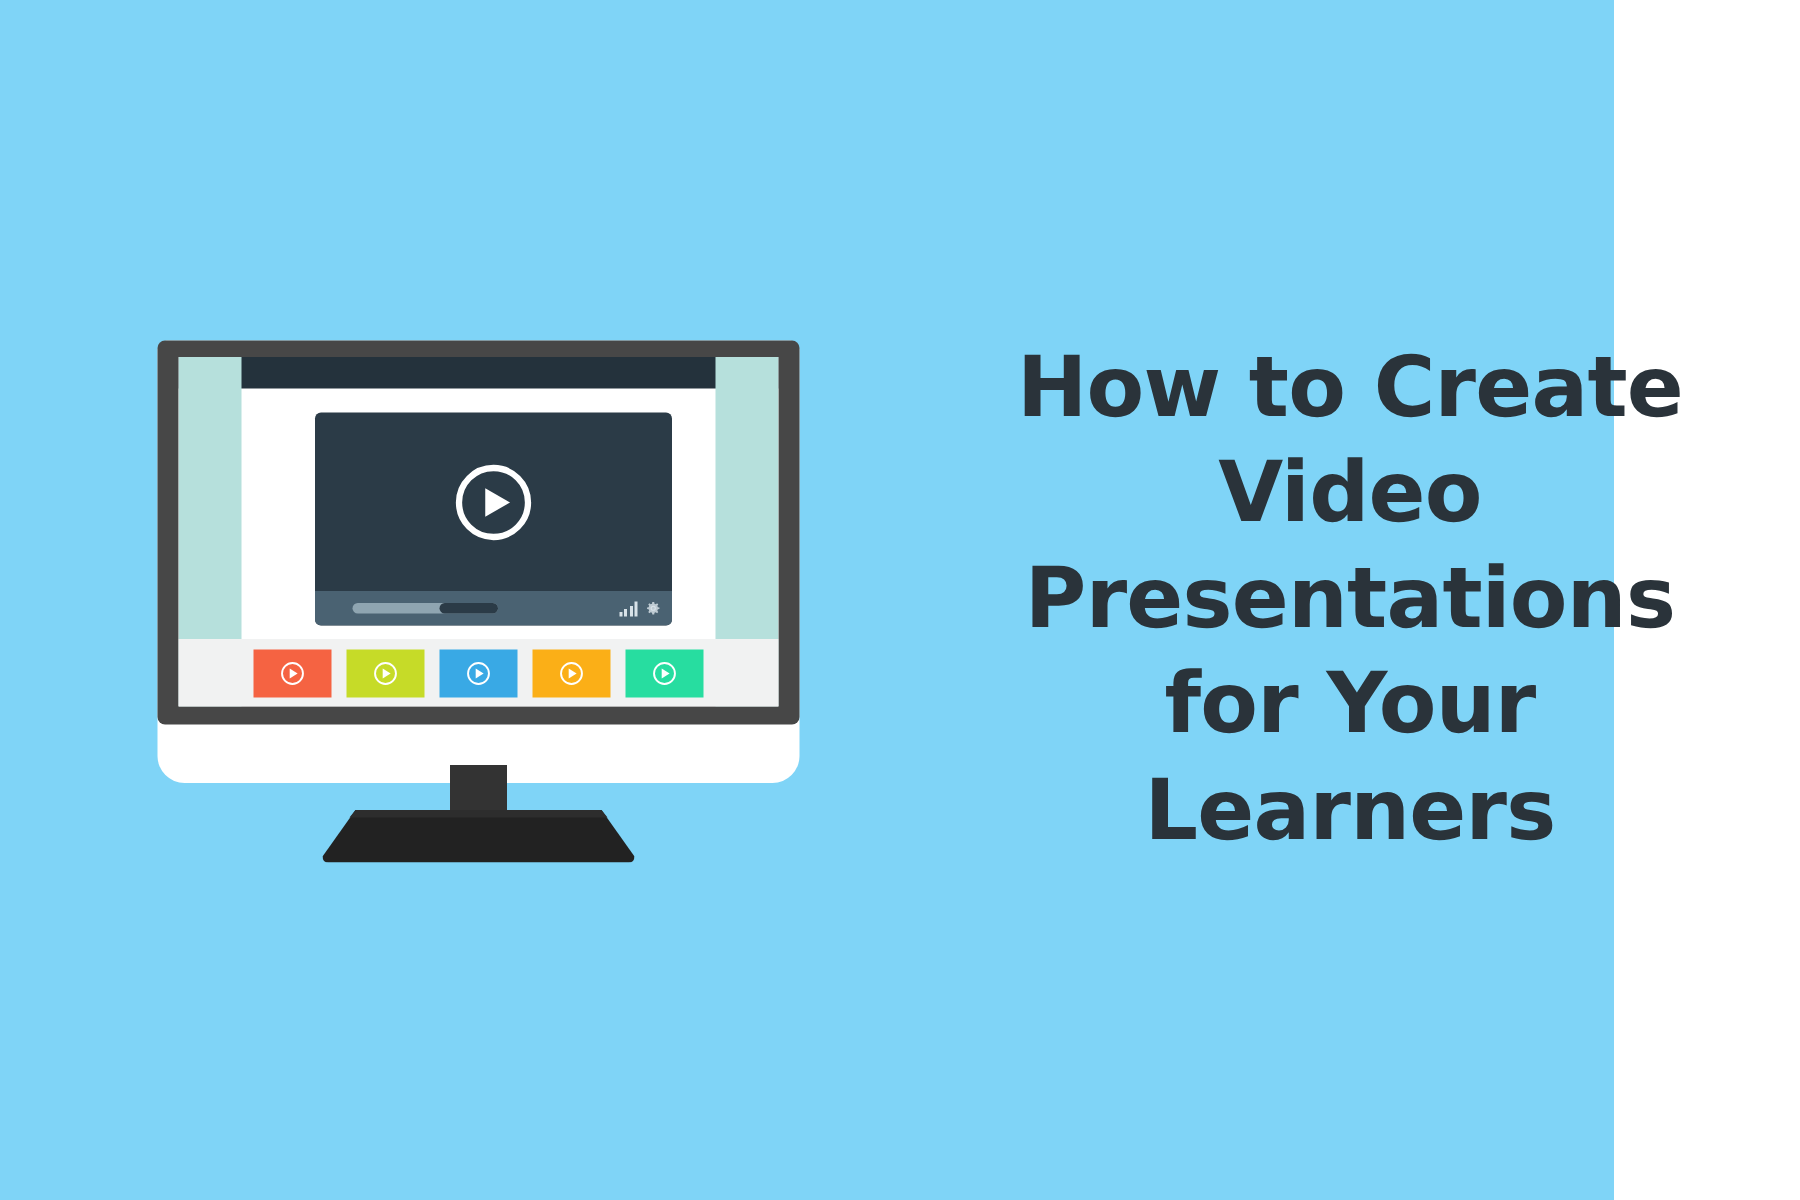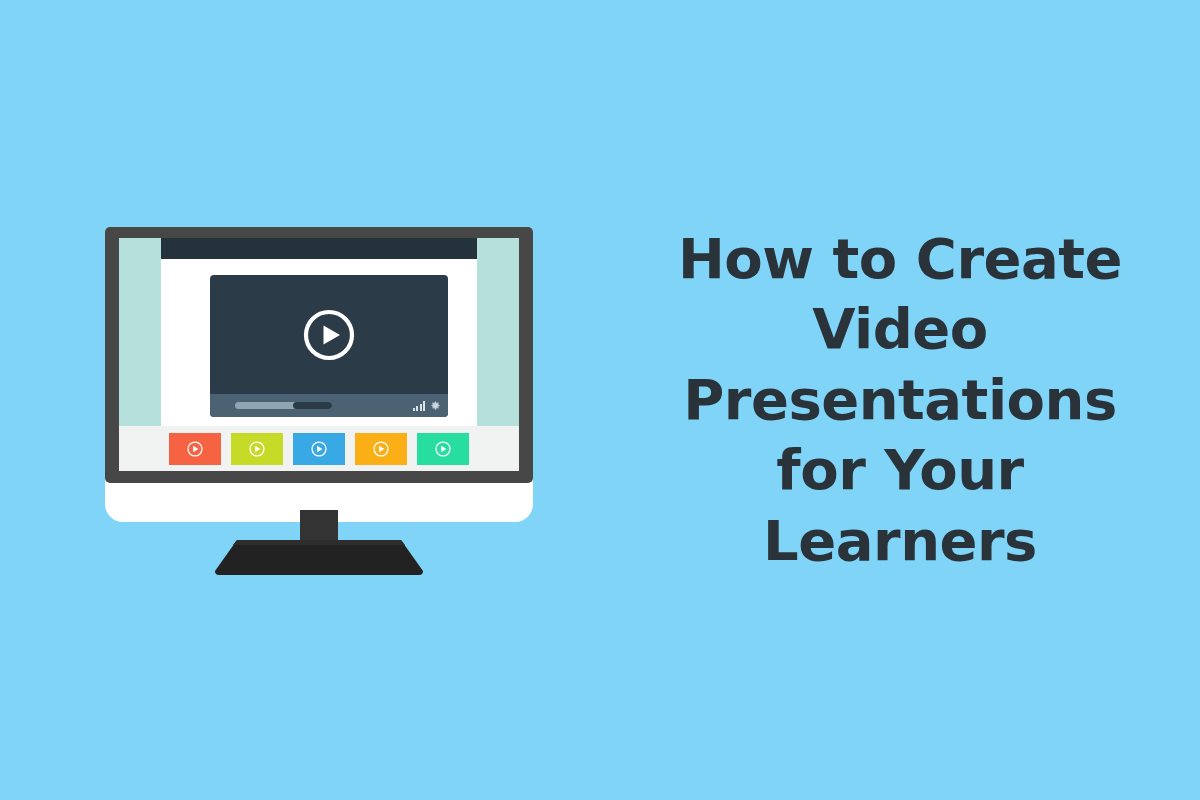--- a/index.html
+++ b/index.html
@@ -3,21 +3,21 @@
 <meta charset="utf-8">
 <style>
   * { margin:0; padding:0; box-sizing:border-box; }
   html, body {
     width:1200px; height:800px;
     font-family:"Liberation Sans", sans-serif;
     overflow:hidden;
   }
   #stage {
     position:relative;
-    width:1200px; height:800px;
+    width:1076px; height:800px;
     background:#7FD4F7;
   }
 
   
   #illustration {
     position:absolute;
     left:0; top:0;
     width:600px; height:800px;
   }
 

